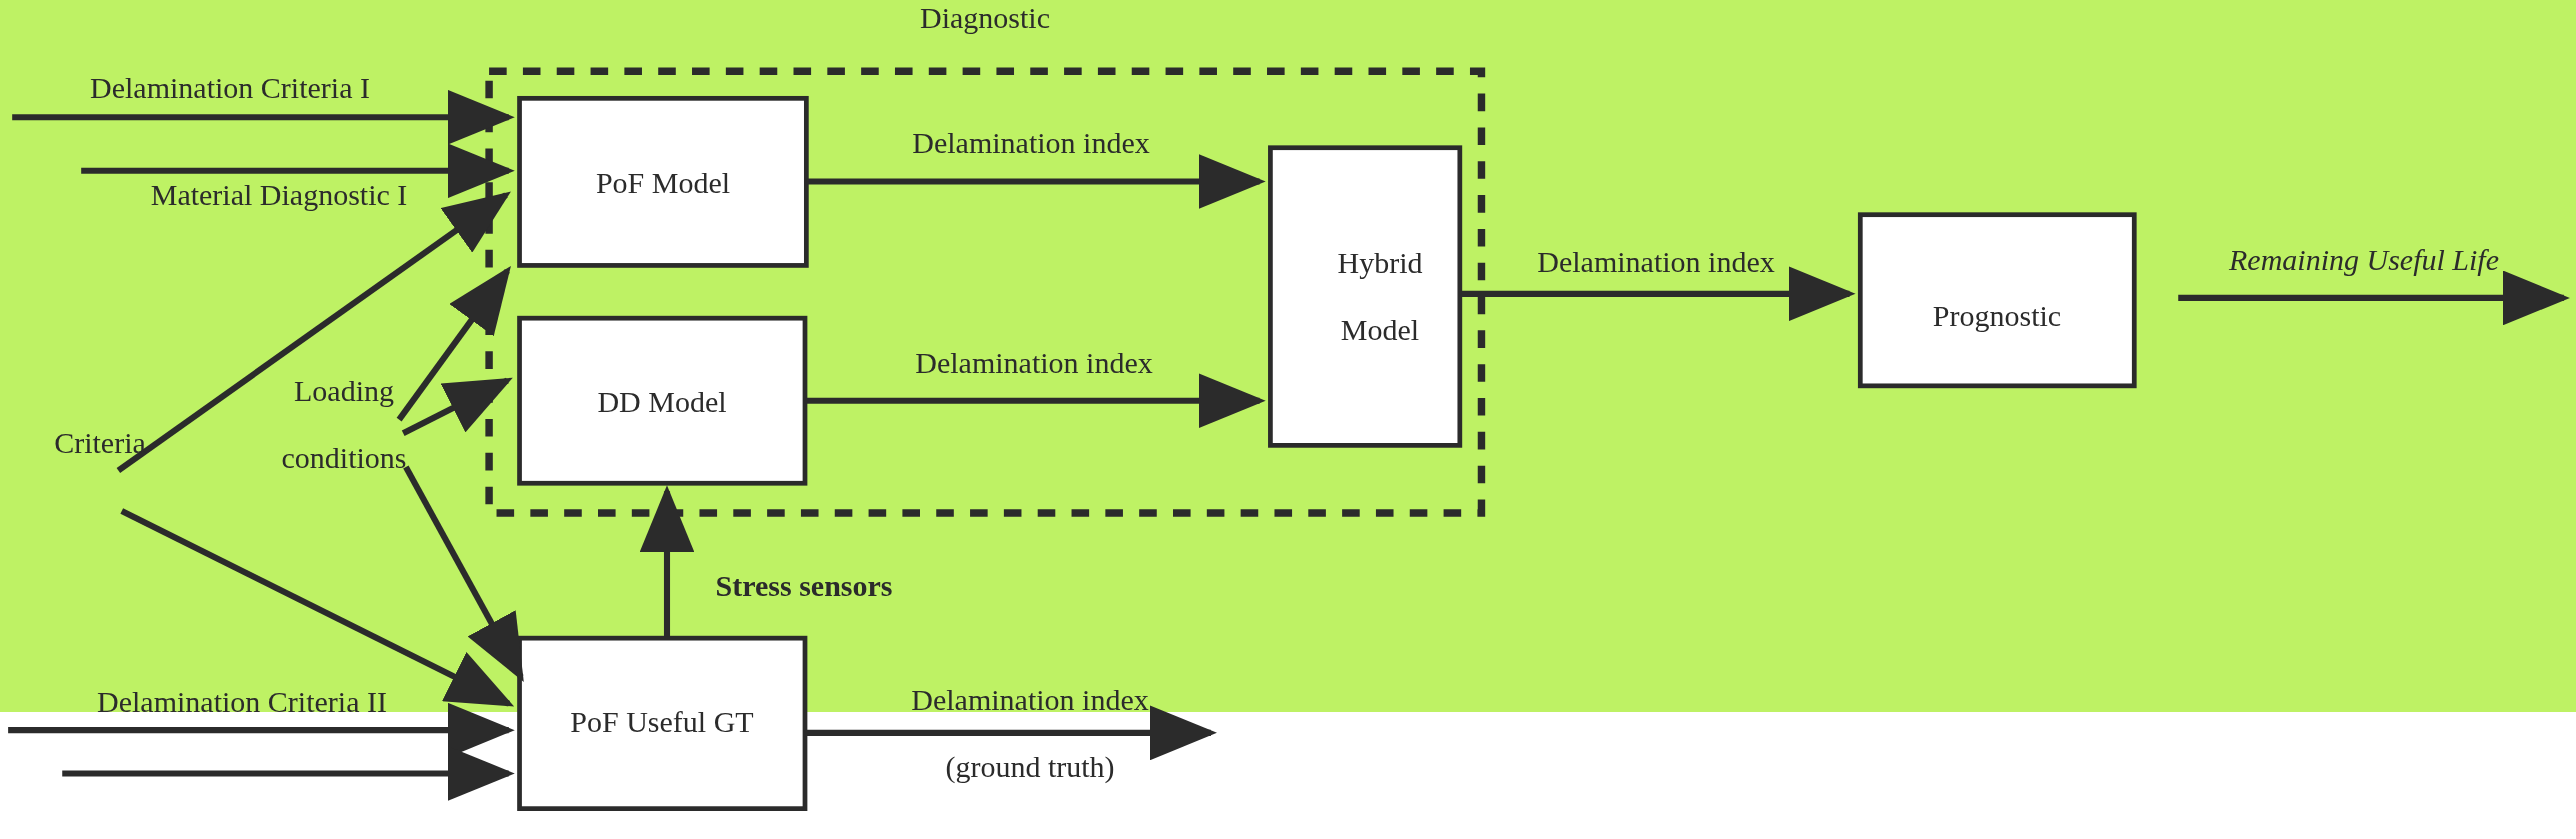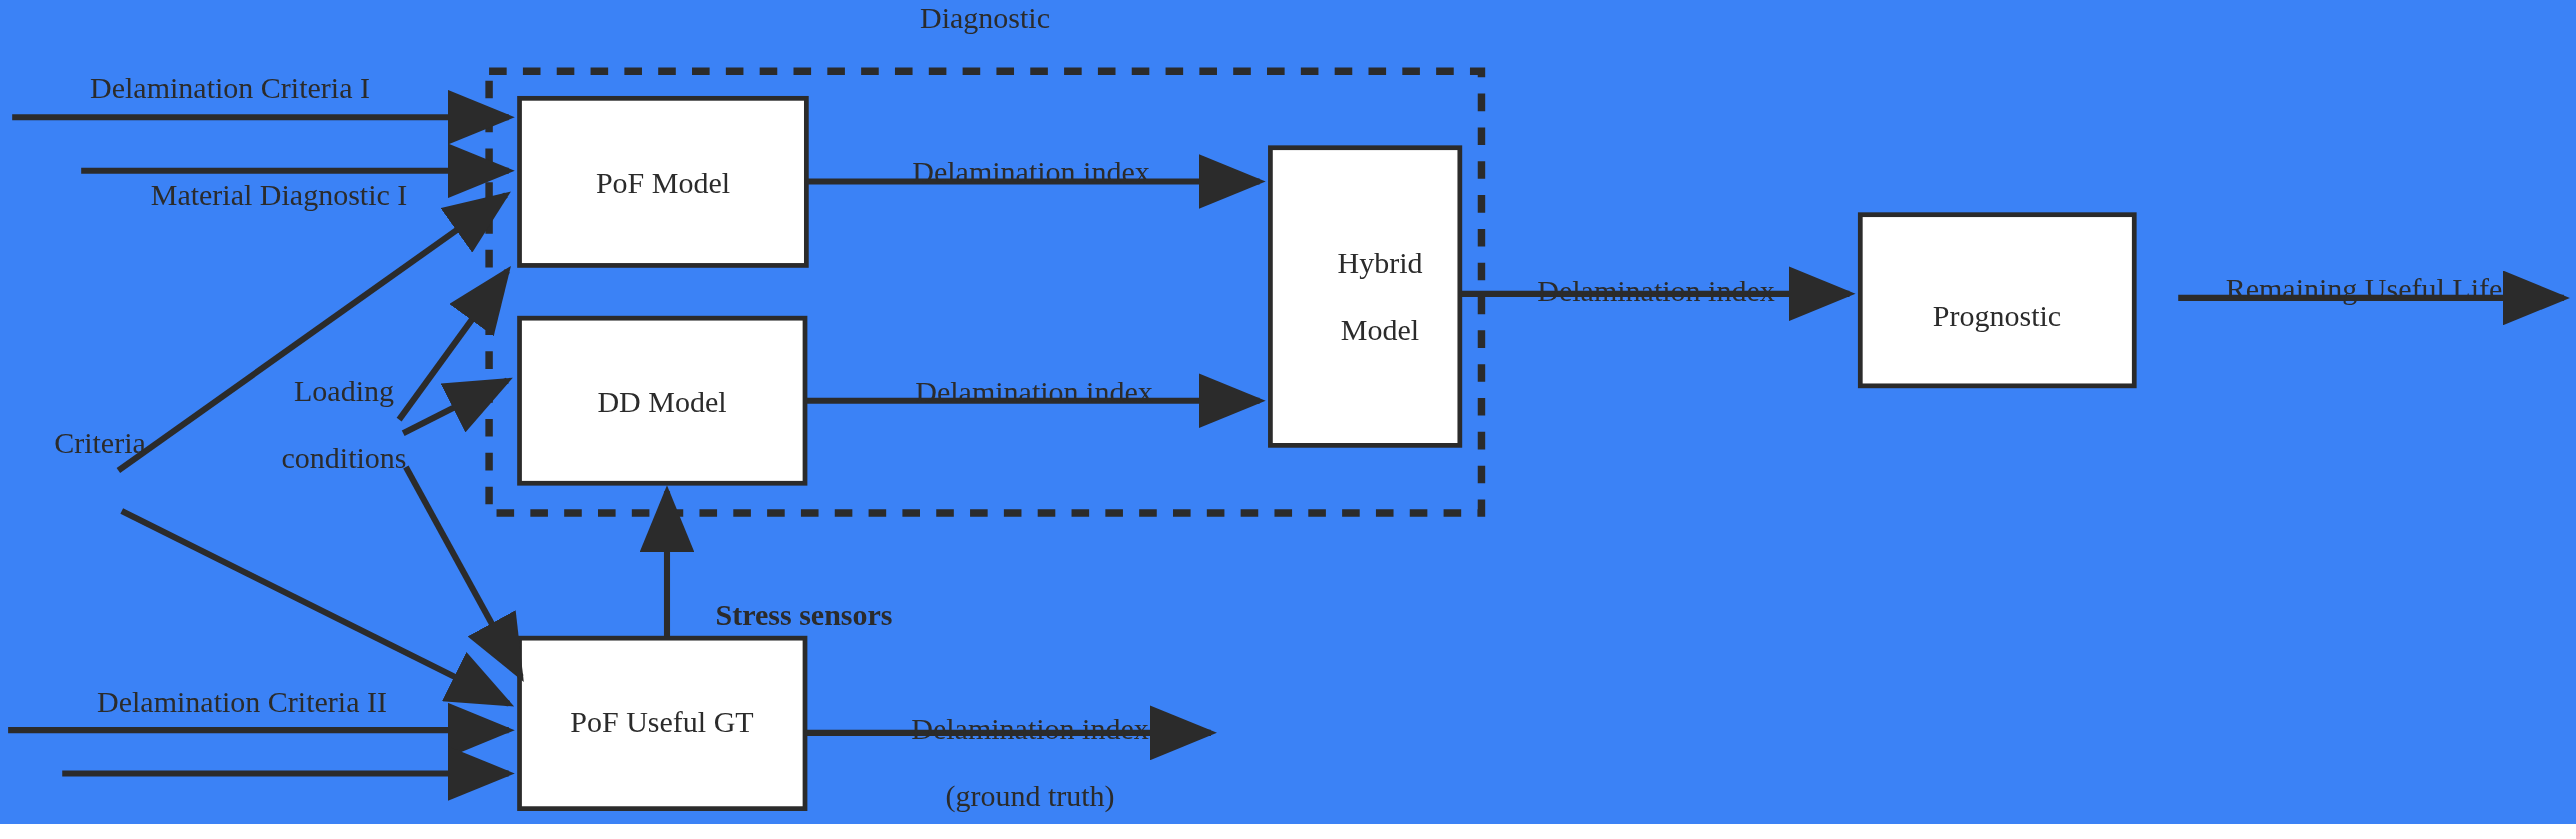--- a/index.html
+++ b/index.html
@@ -2,33 +2,33 @@
 <html style="font-size:10.8px"><head>
 <meta charset="utf-8">
 <style>
   html,body{margin:0;padding:0;background:#ffffff;}
   body{
     width:2576px;height:840px;
     font-family:"Liberation Serif","DejaVu Serif",serif;
     color:#2b2b2b;
     overflow:hidden;
   }
-  #diagram-root{position:relative;width:2576px;height:824px;background:#3b82f6;}
+  #diagram-root{position:relative;width:2576px;height:712px;background:#bef264;}
   svg#flow{position:absolute;left:0;top:0;width:2576px;height:840px;display:block;}
   .lbl{
     position:absolute;
     font-family:"Liberation Serif","DejaVu Serif",serif;
     color:#2b2b2b;
     white-space:pre;
     line-height:1.12;
     text-align:center;
     letter-spacing:0px;
   }
   .lbl.node{font-size:30px;}
-  .lbl.edge{font-size:30px;margin-top:29px;}
+  .lbl.edge{font-size:30px;}
   .lbl.input{font-size:30px;}
   .lbl.group{font-size:30px;}
   .ctr{transform:translate(-50%,-50%);}
 </style>
 </head>
 <body>
 
 <div id="diagram-root">
 
   <svg id="flow" viewBox="0 0 3808 1241">
@@ -109,21 +109,21 @@
 
   <div class="lbl input ctr" style="left:231px;top:702px;margin-left:11px;">Delamination Criteria II</div>
 
 
   <div class="lbl edge ctr" style="left:1031px;top:143px;">Delamination index</div>
 
   <div class="lbl edge ctr" style="left:1034px;top:363px;">Delamination index</div>
 
   <div class="lbl edge ctr" style="left:1656px;top:262px;">Delamination index</div>
 
-  <div class="lbl edge ctr" style="left:2364px;top:260px;">Remaining Useful Life</div>
+  <div class="lbl edge ctr" style="left:2364px;top:260px;font-style:italic;">Remaining Useful Life</div>
 
   <div class="lbl edge ctr" style="left:804px;top:586px;font-weight:bold;">Stress sensors</div>
 
   <div class="lbl edge ctr" style="left:1015px;top:733px;">
     <span>Delamination index</span><br>
     <span>(ground truth)</span>
   </div>
 
 </div>
 

